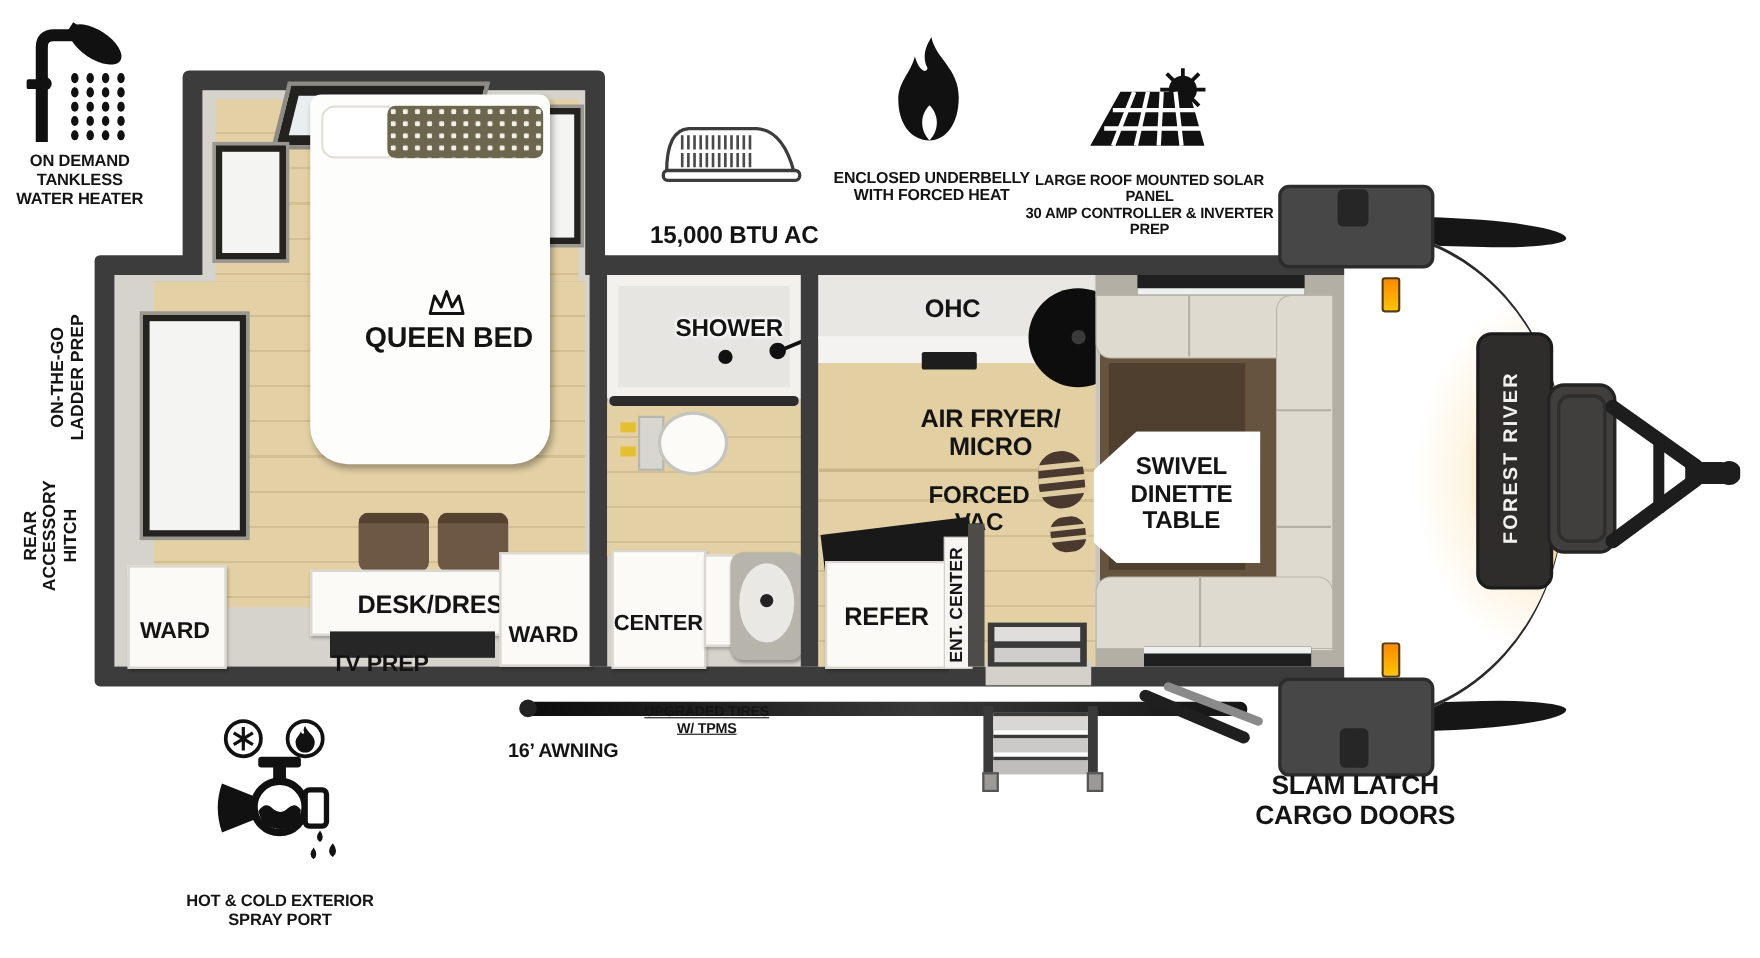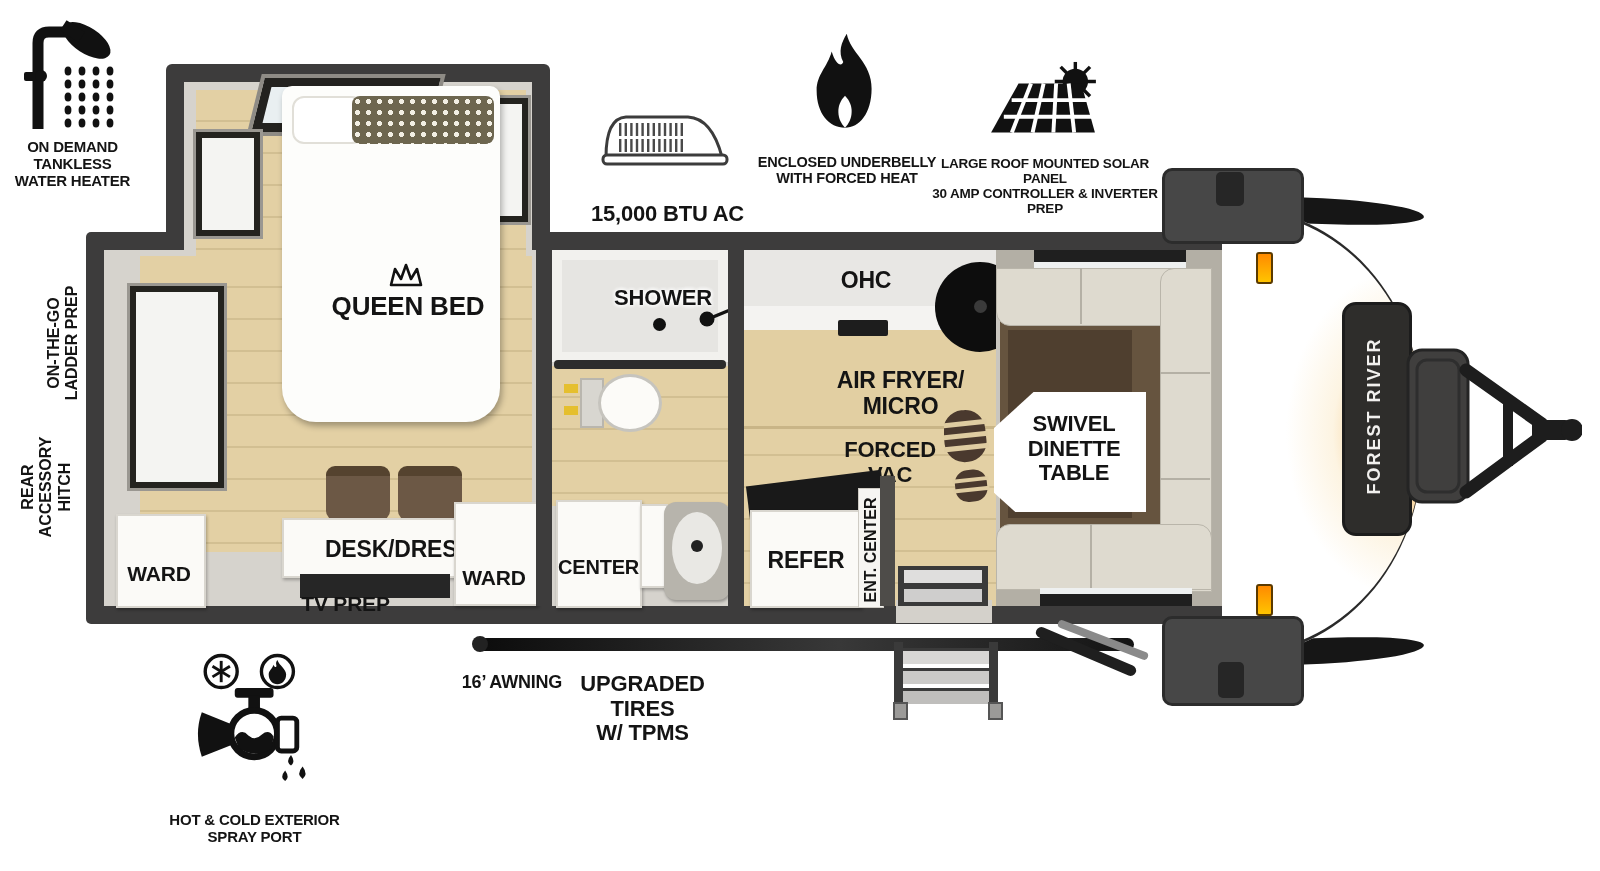--- a/index.html
+++ b/index.html
@@ -248,26 +248,28 @@
     <line x1="64" y1="156" x2="140" y2="100" stroke="#1d1d1d" stroke-width="13" stroke-linecap="round"></line>
     <line x1="106" y1="60" x2="106" y2="130" stroke="#1d1d1d" stroke-width="10"></line>
     <rect x="130" y="84" width="38" height="20" rx="5" fill="#1d1d1d"></rect>
     <circle cx="170" cy="94" r="11" fill="#1d1d1d"></circle>
   </svg>
 
   <div class="abs" style="left:1162px;top:168px;width:136px;height:70px;background:#474747;border:3px solid #2c2c2c;border-radius:10px;"></div>
   <div class="abs" style="left:1216px;top:172px;width:28px;height:34px;background:#262626;border-radius:5px;"></div>
   <div class="abs" style="left:1162px;top:616px;width:136px;height:84px;background:#474747;border:3px solid #2c2c2c;border-radius:10px;"></div>
   <div class="abs" style="left:1218px;top:662px;width:26px;height:36px;background:#262626;border-radius:5px;"></div>
+  <div class="lbl" style="left:1082px;top:702px;width:300px;font-size:24px;">SLAM LATCH
+CARGO DOORS</div>
 
   <div class="abs" style="left:478px;top:638px;width:656px;height:13px;border-radius:7px;
               background:linear-gradient(90deg,#0c0c0c,#383838 55%,#141414);"></div>
   <div class="abs" style="left:472px;top:636px;width:16px;height:16px;border-radius:50%;background:#222;"></div>
   <div class="lbl" style="left:452px;top:672px;width:120px;font-size:18px;">16’ AWNING</div>
-  <div class="lbl" style="left:565px;top:672px;width:155px;font-size:22px;">UPGRADED TIRES
+  <div class="lbl" style="left:565px;top:640px;width:155px;font-size:13px;text-decoration:underline;">UPGRADED TIRES
 W/ TPMS</div>
 
   <div class="abs" style="left:894px;top:642px;width:104px;height:70px;"></div>
   <div class="abs" style="left:894px;top:642px;width:9px;height:62px;background:#3a3a3a;"></div>
   <div class="abs" style="left:989px;top:642px;width:9px;height:62px;background:#3a3a3a;"></div>
   <div class="abs" style="left:903px;top:648px;width:86px;height:13px;background:#d8d7d5;border-top:3px solid #3a3a3a;"></div>
   <div class="abs" style="left:903px;top:668px;width:86px;height:13px;background:#cbcac8;border-top:3px solid #3a3a3a;"></div>
   <div class="abs" style="left:903px;top:688px;width:86px;height:13px;background:#bfbebc;border-top:3px solid #3a3a3a;"></div>
   <div class="abs" style="left:893px;top:702px;width:11px;height:14px;background:#9b9a98;border:2px solid #555;"></div>
   <div class="abs" style="left:988px;top:702px;width:11px;height:14px;background:#9b9a98;border:2px solid #555;"></div>

